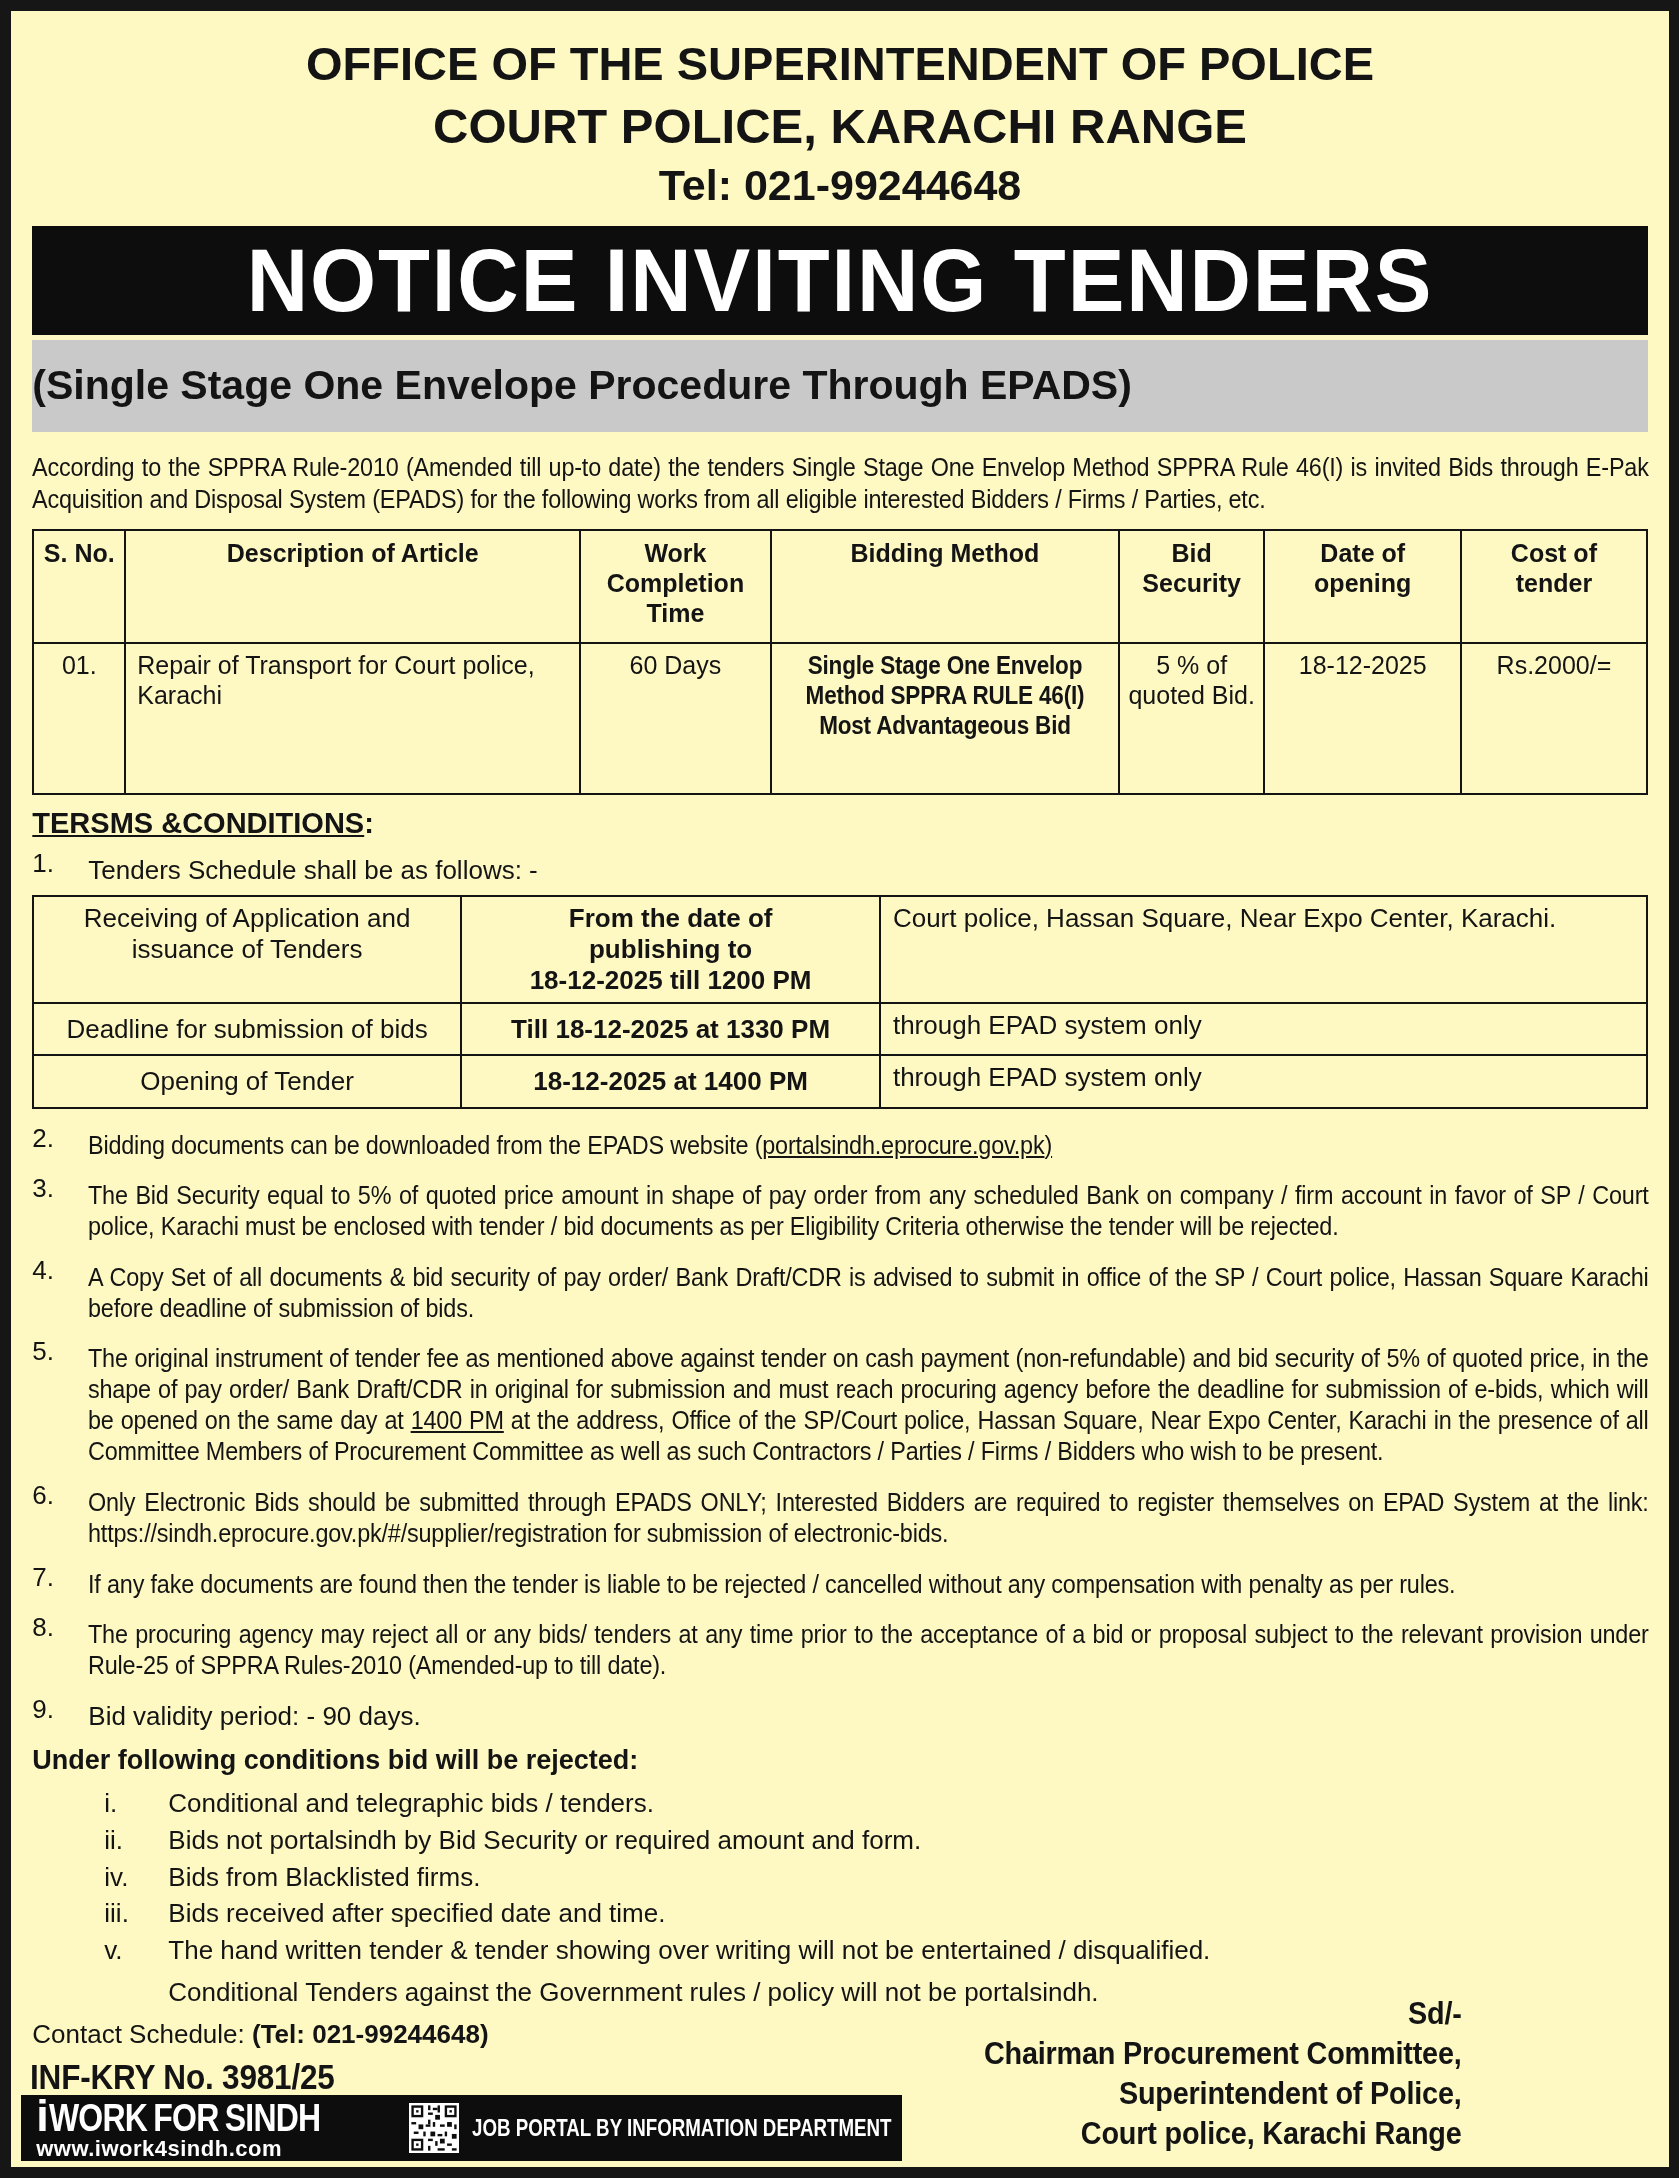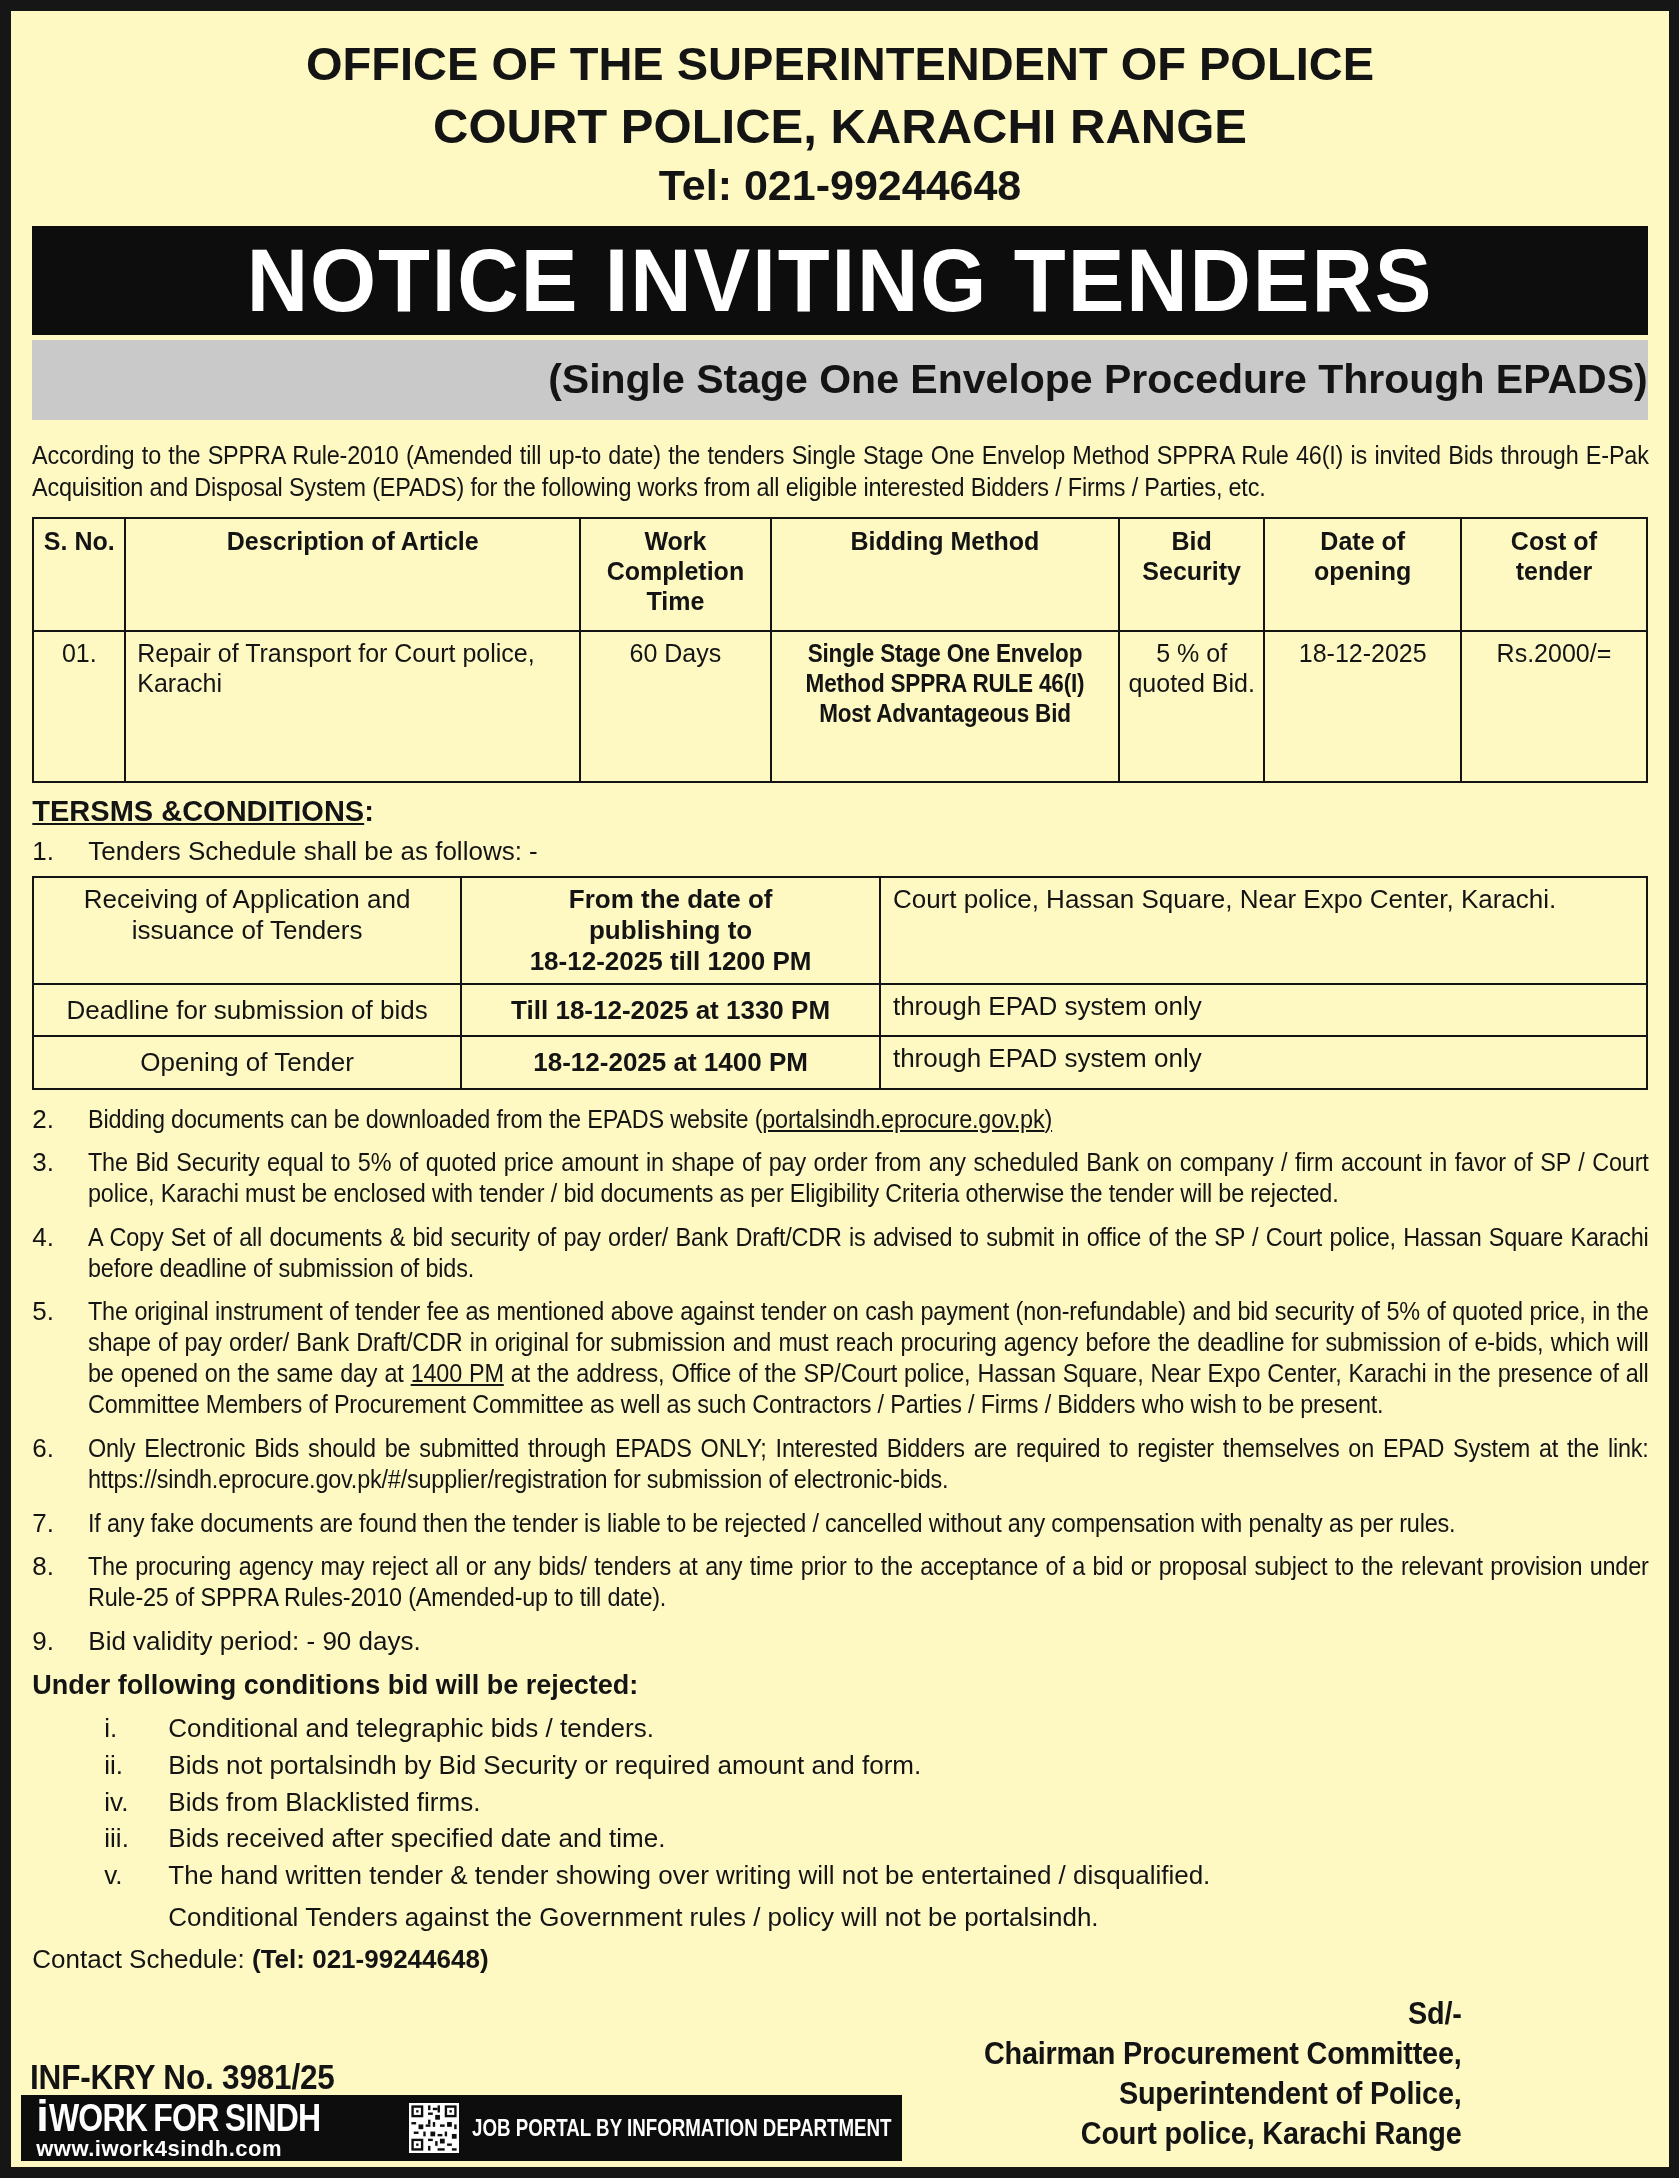--- a/index.html
+++ b/index.html
@@ -18,38 +18,38 @@
   .narrow{width:111.2%;transform:scaleX(0.9);transform-origin:left top;letter-spacing:-0.2px;}
   .cnarrow{width:111.2%;margin-left:-5.6%;transform:scaleX(0.9);transform-origin:center top;letter-spacing:-0.2px;}
 
   .hdr{text-align:center;}
   .org1{font-size:47px;font-weight:bold;line-height:56px;}
   .org2{font-size:49px;font-weight:bold;line-height:56px;margin-top:5.8px;}
   .tel{font-size:43px;font-weight:bold;line-height:47px;margin-top:7.8px;}
 
   .banner{margin-top:17.5px;background:#0d0d0d;height:109px;display:flex;align-items:center;justify-content:center;}
   .banner .t{color:#ffffff;font-size:85px;font-weight:bold;letter-spacing:1.9px;transform:scaleY(1.05);}
-  .subtitle{margin-top:4.9px;background:#c9c9c9;height:80px;display:flex;align-items:center;justify-content:flex-end;}
+  .subtitle{margin-top:4.9px;background:#c9c9c9;height:92px;display:flex;align-items:center;justify-content:flex-start;}
   .subtitle .t{font-size:41px;font-weight:bold;}
 
   .intro{margin-top:19.4px;font-size:26px;line-height:32px;text-align:justify;}
 
   table.tender{width:100%;border-collapse:collapse;margin-top:13.6px;font-size:25px;table-layout:fixed;}
   table.tender th,table.tender td{border:2.9px solid #141414;padding:6.8px 7.8px;vertical-align:top;line-height:30px;}
   table.tender th{font-weight:bold;text-align:center;height:97px;}
   table.tender td{height:136px;text-align:center;}
   table.tender td.desc{text-align:left;padding-left:11px;}
   .bidmethod{font-weight:bold;text-align:center;}
 
   .tcline{margin-top:11.6px;font-size:29px;font-weight:bold;line-height:33px;}
   .tcline .u{text-decoration:underline;}
 
   .item{display:flex;font-size:26px;line-height:31px;}
   .item .no{flex:0 0 56px;}
-  .item .txt{flex:1;text-align:justify;}
+  .item .txt{flex:1;text-align:justify;margin-top:7px;}
   .m14{margin-top:13.6px;}.m13{margin-top:12.6px;}.m8{margin-top:7.8px;}
 
   table.sched{width:100%;border-collapse:collapse;margin-top:9.7px;font-size:26px;table-layout:fixed;}
   table.sched td{border:2.9px solid #141414;padding:5.8px 11.6px;line-height:31px;vertical-align:middle;}
   table.sched td.lbl{text-align:center;}
   table.sched td.tm{text-align:center;font-weight:bold;}
   table.sched td.pl{text-align:left;vertical-align:top;}
   table.sched tr.r0 td{vertical-align:top;}
   table.sched tr.r1 td,table.sched tr.r2 td{height:39px;}
 

